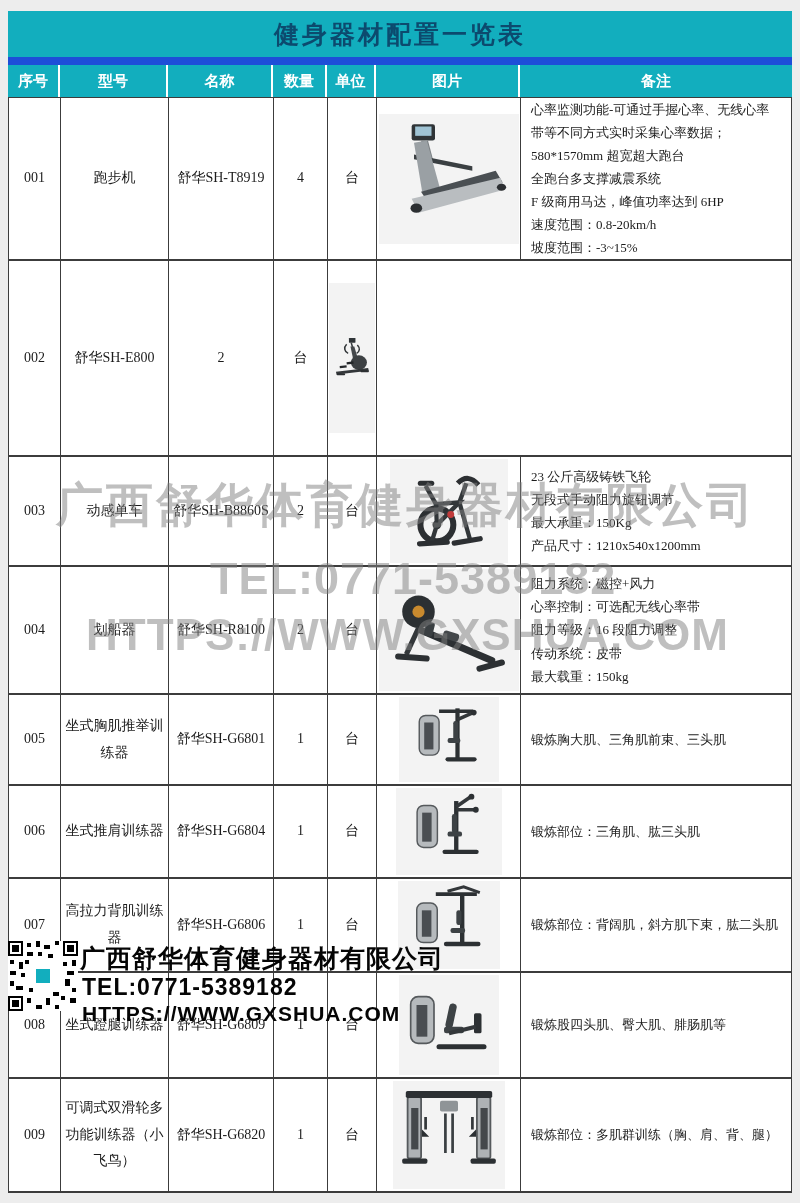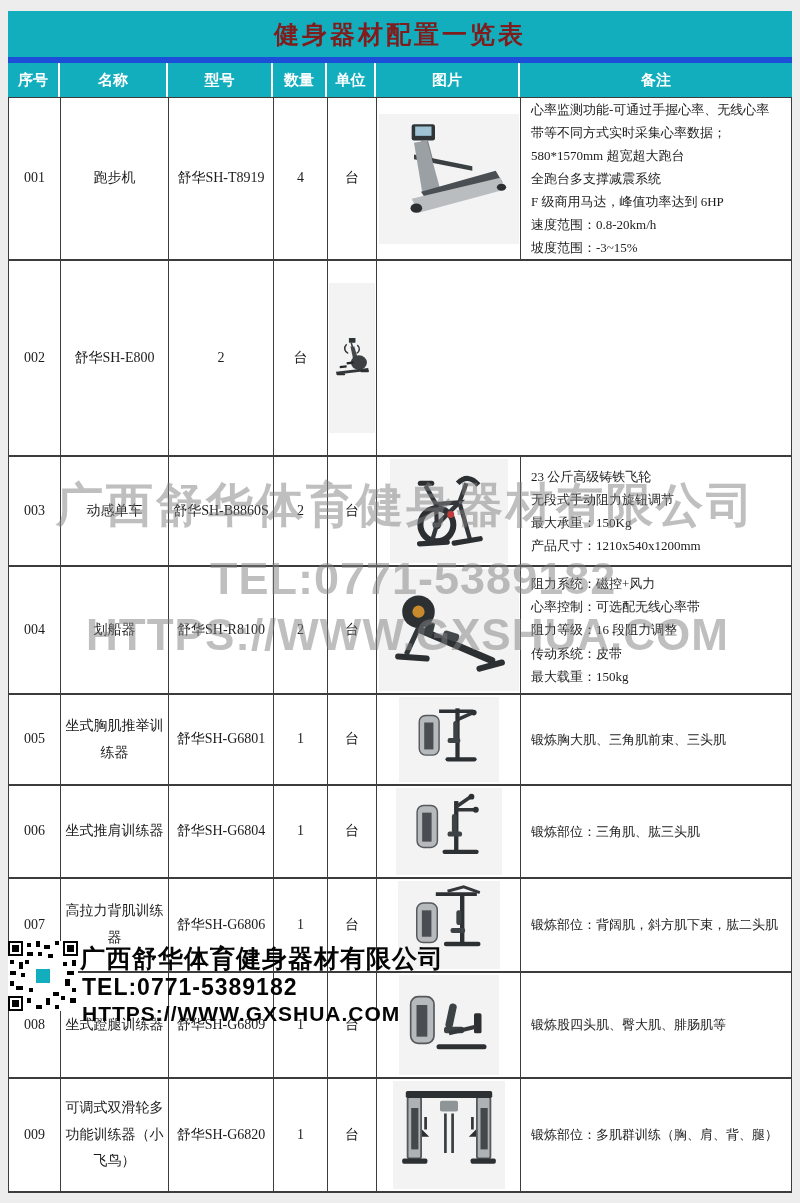--- a/index.html
+++ b/index.html
@@ -1,22 +1,22 @@
 <!DOCTYPE html>
 <html><head>
 <meta charset="utf-8">
 <style>
   *{box-sizing:border-box;margin:0;padding:0}
   body{margin:0;background:#ededed;font-family:"Liberation Serif","DejaVu Serif",serif;color:#1c1c1c}
   .page{position:relative;width:800px;height:1203px;overflow:hidden;background:#ededed}
   .tbl{position:absolute;left:8px;top:11px;width:784px}
-  .title{height:46px;background:#12aebe;color:#7f1d1d;display:flex;align-items:center;justify-content:center;
+  .title{height:46px;background:#12aebe;color:#0c4a6e;display:flex;align-items:center;justify-content:center;
          font-size:25px;font-weight:bold;letter-spacing:3px;font-family:"Liberation Sans",sans-serif}
   .head{display:grid;grid-template-columns:52px 108px 105px 54px 49px 144px 1fr;height:40px;
-        background:#12aebe;border-top:6px solid #1d4ed8}
+        background:#12aebe;border-top:8px solid #1d4ed8}
   .hcell{display:flex;align-items:center;justify-content:center;color:#fff;font-weight:bold;font-size:15px;
          border-right:2px solid #fff;font-family:"Liberation Sans",sans-serif}
   .hcell:last-child{border-right:none}
   .tbody{border:1px solid #3c3c3c;border-top:1px solid #3c3c3c;border-bottom:none;background:#fff}
   .trow{display:grid;grid-template-columns:52px 108px 105px 54px 49px 144px 1fr;border-bottom:2px solid #3c3c3c}
   .cell{border-right:1px solid #3c3c3c;display:flex;align-items:center;justify-content:center;
         text-align:center;font-size:14px;line-height:1.9;padding:2px 4px;overflow:hidden}
   .c-model{flex-direction:row}
   .c-pic{padding:1px}
   .img{background:#f3f3f3;display:flex;align-items:center;justify-content:center;overflow:hidden}
@@ -37,22 +37,22 @@
 </style>
 </head>
 <body>
 
 <div class="page">
 
   <div class="tbl">
     <div class="title">健身器材配置一览表</div>
     <div class="head">
       <div class="hcell">序号</div>
+      <div class="hcell">型号</div>
       <div class="hcell">名称</div>
-      <div class="hcell">型号</div>
       <div class="hcell">数量</div>
       <div class="hcell">单位</div>
       <div class="hcell">图片</div>
       <div class="hcell">备注</div>
     </div>
     <div class="tbody" id="table-body">
         <div class="trow" style="height: 163px;">
     <div class="cell">001</div>
     <div class="cell">跑步机</div>
     <div class="cell c-model">

